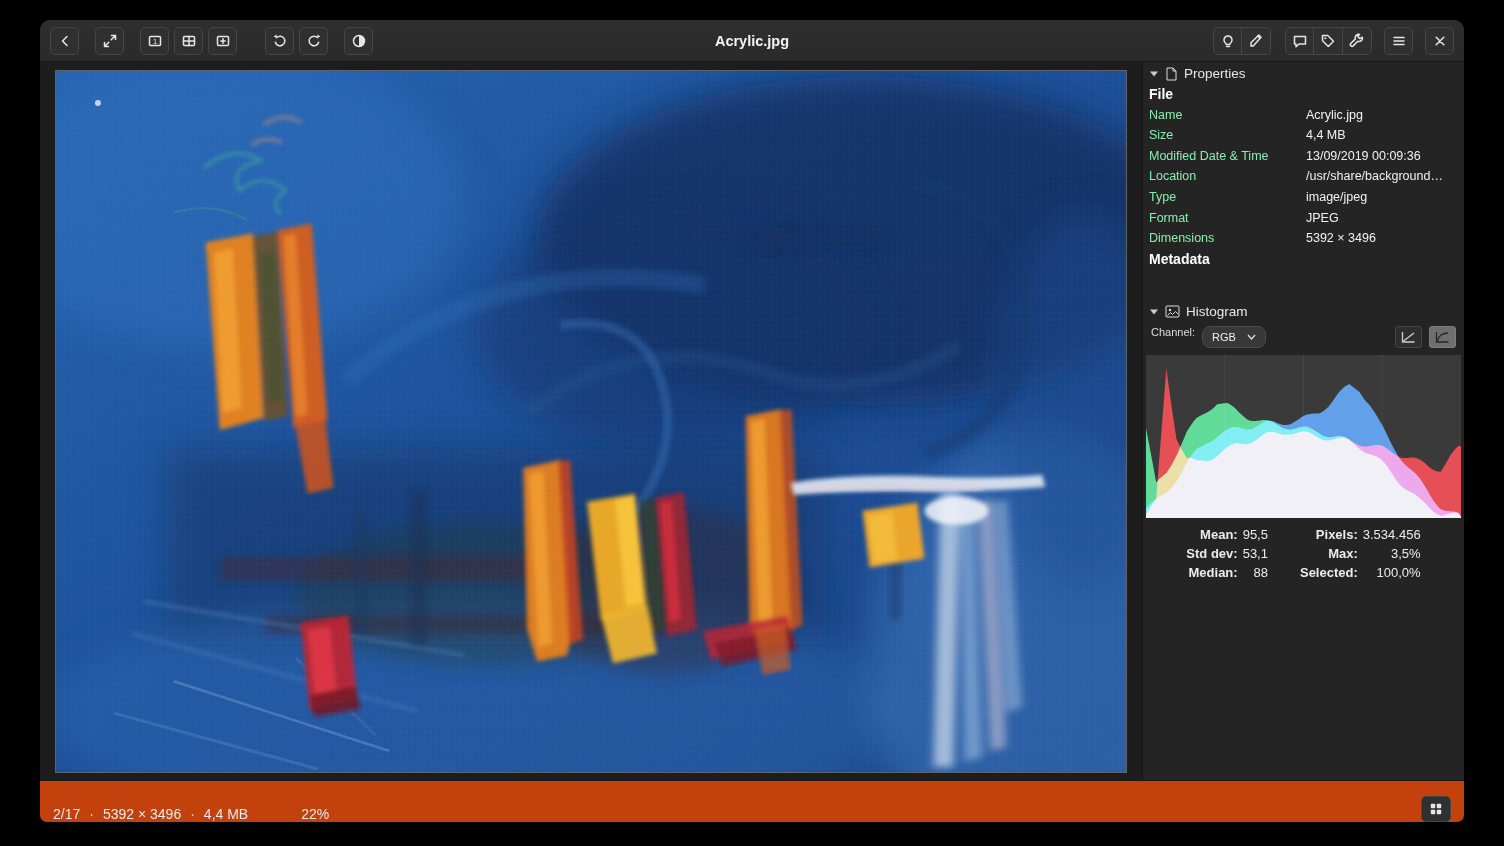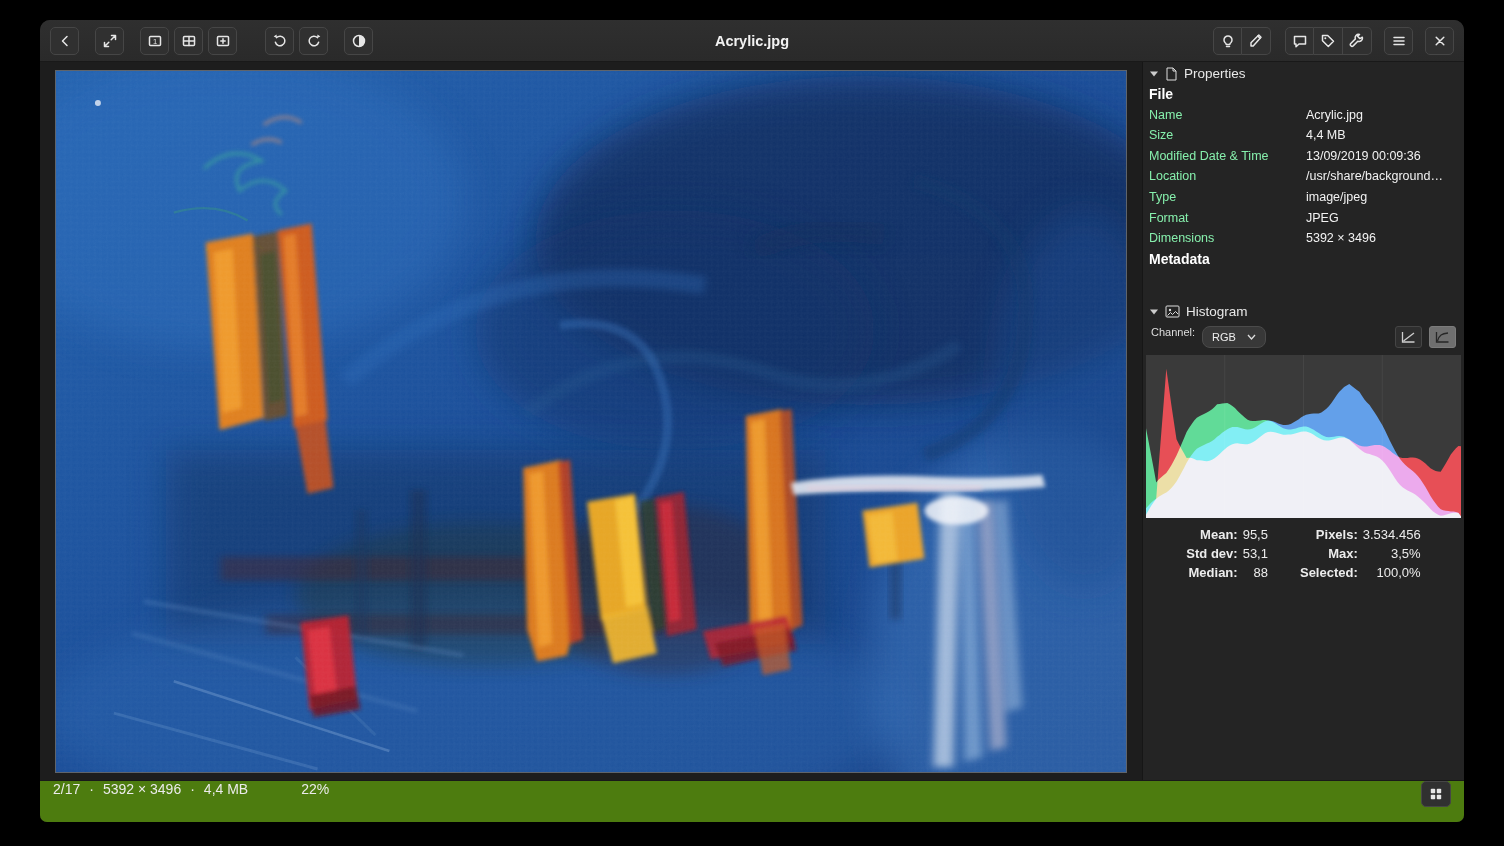--- a/index.html
+++ b/index.html
@@ -60,22 +60,22 @@
   .histwrap { margin:0 3px; height:163px; background:#3a3a3a; }
   .histwrap svg { display:block; width:100%; height:100%; }
   .stats { display:flex; justify-content:center; gap:32px; padding:9px 2px;
            font-size:13px; color:#ececec; }
   .stat-col { display:grid; grid-template-columns:auto auto; column-gap:5px; row-gap:4px; }
   .slabel { font-weight:700; text-align:right; }
   .sval { text-align:right; }
 
   
   .statusbar { position:absolute; left:0; right:0; bottom:0; height:42px;
-               display:flex; align-items:flex-start; gap:9px; padding:0 13px;
-               background:#4d7c0f; border-top:1px solid #191919;
+               display:flex; align-items:flex-end; gap:9px; padding:0 13px;
+               background:#c2410c; border-top:1px solid #191919;
                color:#ebebeb; font-size:14px; }
   .zoom { margin-left:44px; }
   .tbtn.small { height:26px; min-width:30px; }
 </style>
 </head>
 <body>
 
 <div class="window">
 
   <header class="headerbar">

